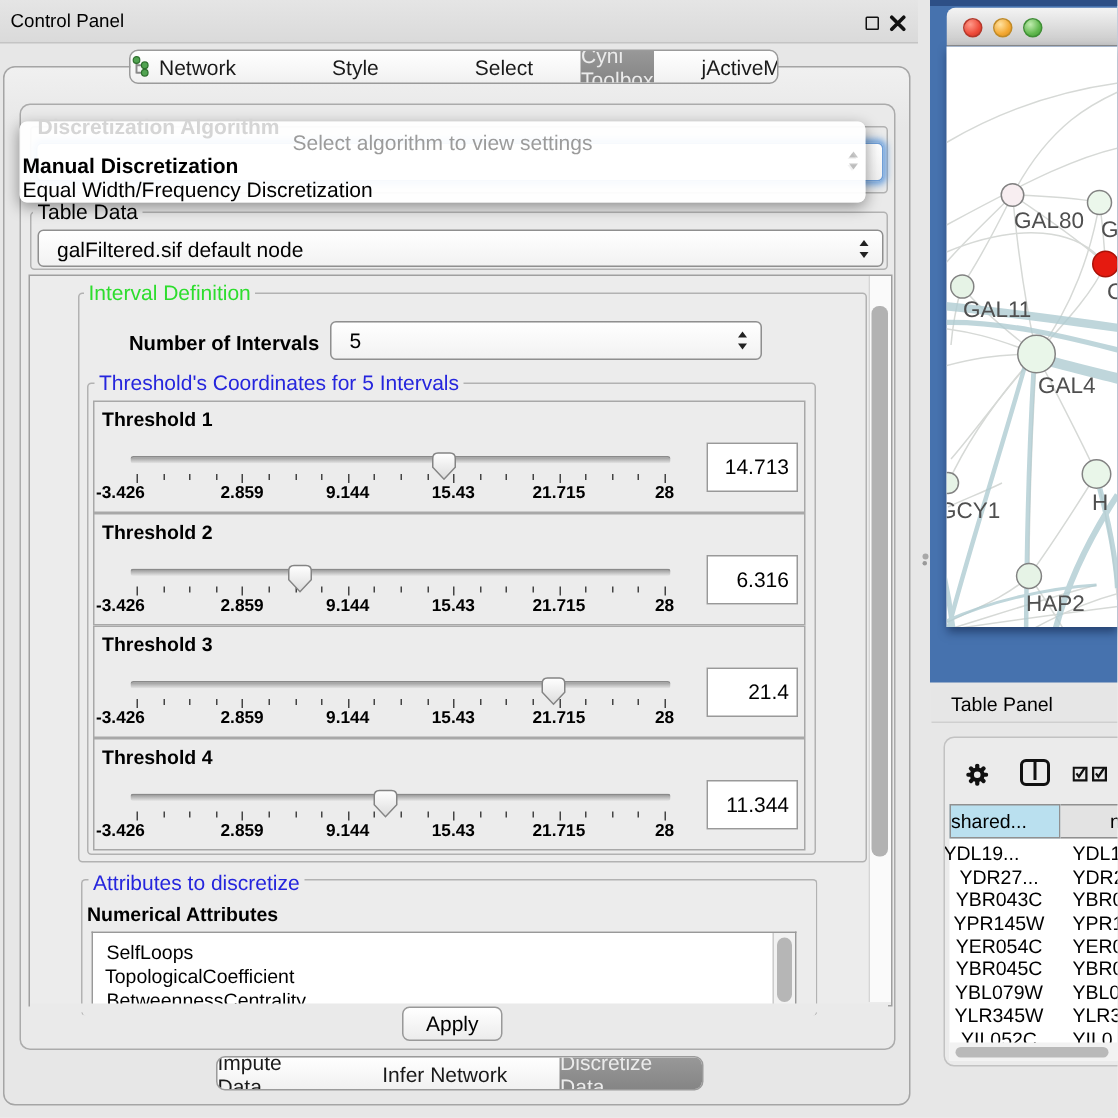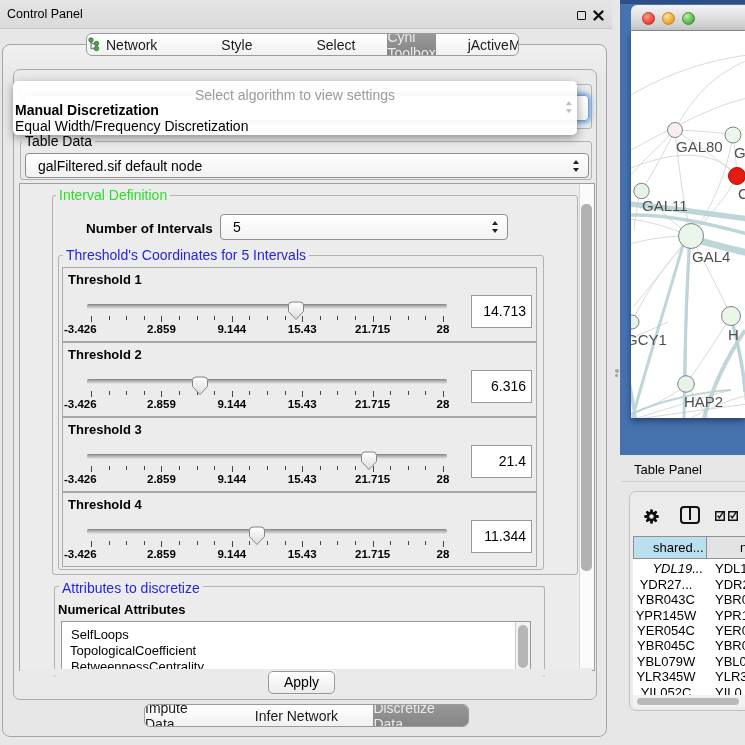--- a/index.html
+++ b/index.html
@@ -285,20 +285,21 @@
   <div class="seg" style="width:93px;">Impute Data</div>
   <div class="seg" style="width:112px;">Infer Network</div>
   <div class="seg segsel" style="width:118px;">Discretize Data</div>
 </div>
 
 <div class="abs" style="left:615px;top:369px;width:4px;height:4px;border-radius:2px;background:#a8a8a8;"></div>
 <div class="abs" style="left:615px;top:374px;width:3px;height:3px;border-radius:2px;background:#9a9a9a;"></div>
 
 <div class="abs" style="left:13px;top:81px;width:564px;height:54px;background:rgba(255,255,255,0.94);border-radius:5px;box-shadow:0 3px 10px rgba(0,0,0,0.4);z-index:50;"></div>
 <div class="abs" style="left:13px;top:81px;width:564px;height:54px;z-index:51;font-size:14px;">
+  <div class="abs" style="left:12px;top:-5px;font-weight:bold;color:#d5d5d5;">Discretization Algorithm</div>
   <div class="abs" style="left:553px;top:20px;width:7px;height:12px;opacity:0.25;">
       <div class="arrows" style="right:0;">
         <div class="up"></div>
         <div class="dn"></div>
       </div>
     </div>
   <div class="abs" style="left:0;top:6px;width:100%;text-align:center;color:#9b9b9b;">Select algorithm to view settings</div>
   <div class="abs" style="left:2px;top:21px;font-weight:bold;color:#000;">Manual Discretization</div>
   <div class="abs" style="left:2px;top:37px;color:#000;">Equal Width/Frequency Discretization</div>
 </div>
@@ -397,24 +398,24 @@
   <div class="abs" style="left:50px;top:14px;width:16px;height:14px;border:2px solid #111;border-radius:4px;"></div>
   <div class="abs" style="left:59px;top:14px;width:2px;height:14px;background:#111;"></div>
   <svg class="abs" style="left:85px;top:19px;" width="24" height="11">
     <rect x="0.75" y="0.75" width="8.5" height="8.5" fill="none" stroke="#111" stroke-width="1.5"></rect>
     <path d="M2.6,4.6 L4.3,6.8 L8.3,0.8" stroke="#111" stroke-width="1.5" fill="none"></path>
     <rect x="13.75" y="0.75" width="8.5" height="8.5" fill="none" stroke="#111" stroke-width="1.5"></rect>
     <path d="M15.6,4.6 L17.3,6.8 L21.3,0.8" stroke="#111" stroke-width="1.5" fill="none"></path>
   </svg>
 
   <div class="abs" style="left:3px;top:43.5px;width:180px;height:171px;background:#fff;"></div>
-  <div class="abs" style="left:3px;top:43.5px;width:74px;height:23px;background:#bae0ef;border:1px solid #909090;box-sizing:border-box;line-height:22px;padding-left:19px;box-sizing:border-box;">shared...</div>
+  <div class="abs" style="left:3px;top:43.5px;width:74px;height:23px;background:#bae0ef;border:1px solid #909090;box-sizing:border-box;line-height:22px;box-sizing:border-box;">shared...</div>
   <div class="abs" style="left:77px;top:43.5px;width:110px;height:23px;background:#e3e3e3;border:1px solid #909090;border-left:none;box-sizing:border-box;line-height:22px;padding-left:33px;">n...</div>
   <div id="tablerows">
-      <div class="abs" style="left:-1px;top:69.4px;width:74px;text-align:right;font-style:italic;">YDL19...</div>
+      <div class="abs" style="left:-1px;top:69.4px;width:74px;text-align:left;">YDL19...</div>
       <div class="abs" style="left:77px;top:69.4px;width:110px;padding-left:8px;">YDL1</div>
       <div class="abs" style="left:-1px;top:84.8px;width:74px;text-align:center;">YDR27...</div>
       <div class="abs" style="left:77px;top:84.8px;width:110px;padding-left:8px;">YDR2</div>
       <div class="abs" style="left:-1px;top:100.2px;width:74px;text-align:center;">YBR043C</div>
       <div class="abs" style="left:77px;top:100.2px;width:110px;padding-left:8px;">YBR0</div>
       <div class="abs" style="left:-1px;top:115.6px;width:74px;text-align:center;">YPR145W</div>
       <div class="abs" style="left:77px;top:115.6px;width:110px;padding-left:8px;">YPR1</div>
       <div class="abs" style="left:-1px;top:131.0px;width:74px;text-align:center;">YER054C</div>
       <div class="abs" style="left:77px;top:131.0px;width:110px;padding-left:8px;">YER0</div>
       <div class="abs" style="left:-1px;top:146.4px;width:74px;text-align:center;">YBR045C</div>

